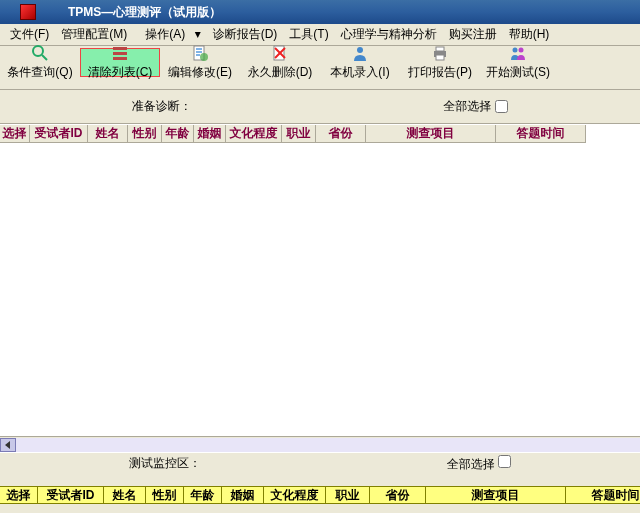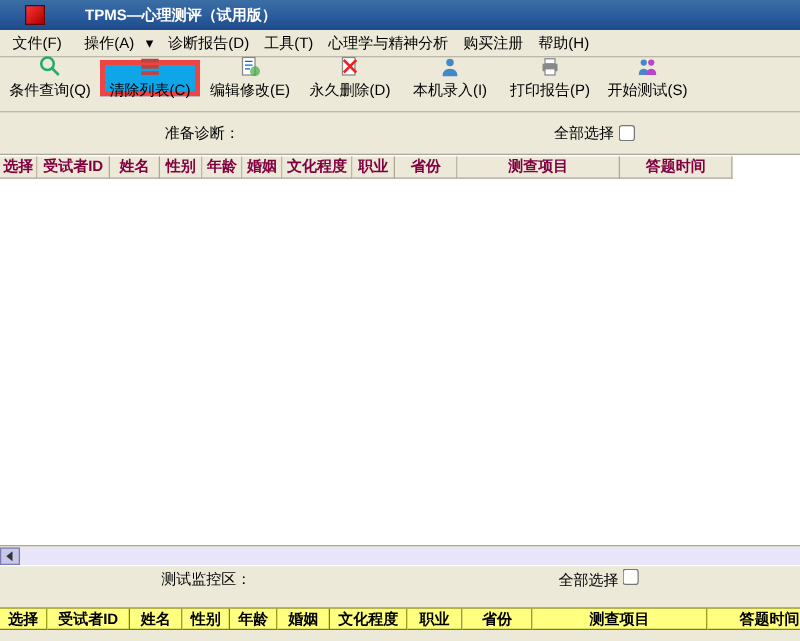--- a/index.html
+++ b/index.html
@@ -22,21 +22,21 @@
   .menubar span { padding: 2px 6px; cursor: default; }
 
   .toolbar {
     height: 44px; background: #ece9d8; border-bottom: 1px solid #aca899;
     display: flex; align-items: stretch; padding: 2px 0 12px 0;
   }
   .toolbtn {
     width: 80px; display: flex; flex-direction: column; align-items: center; justify-content: center;
     border: 1px solid transparent; cursor: default;
   }
-  .toolbtn.selected { border: 4px solid #ef4444; background: #0ea5e9; }
+  .toolbtn.selected { border: 1px solid #ef4444; background: #86efac; }
   .toolbtn-icon { width: 18px; height: 18px; display: flex; align-items: center; justify-content: center; }
   .toolbtn-label { margin-top: 2px; }
 
   .prepbar {
     height: 34px; background: #ece9d8; border-bottom: 1px solid #aca899;
     padding: 2px 6px; display: flex; flex-direction: row; justify-content: space-around;
   }
   .prepbar .row { display: flex; align-items: center; }
   .prepbar label { margin-right: 4px; }
 
@@ -84,20 +84,21 @@
 </head>
 <body>
 
 <div class="titlebar">
   <span class="titlebar-icon"></span>
   <span>TPMS—心理测评（试用版）</span>
 </div>
 
 <div class="menubar">
   <span>文件(F)</span>
+  <span>管理配置(M)</span>
   <span><span>操作(A)</span> ▾</span>
   <span>诊断报告(D)</span>
   <span>工具(T)</span>
   <span>心理学与精神分析</span>
   <span>购买注册</span>
   <span>帮助(H)</span>
 </div>
 
 <div class="toolbar">
   <div class="toolbtn">

